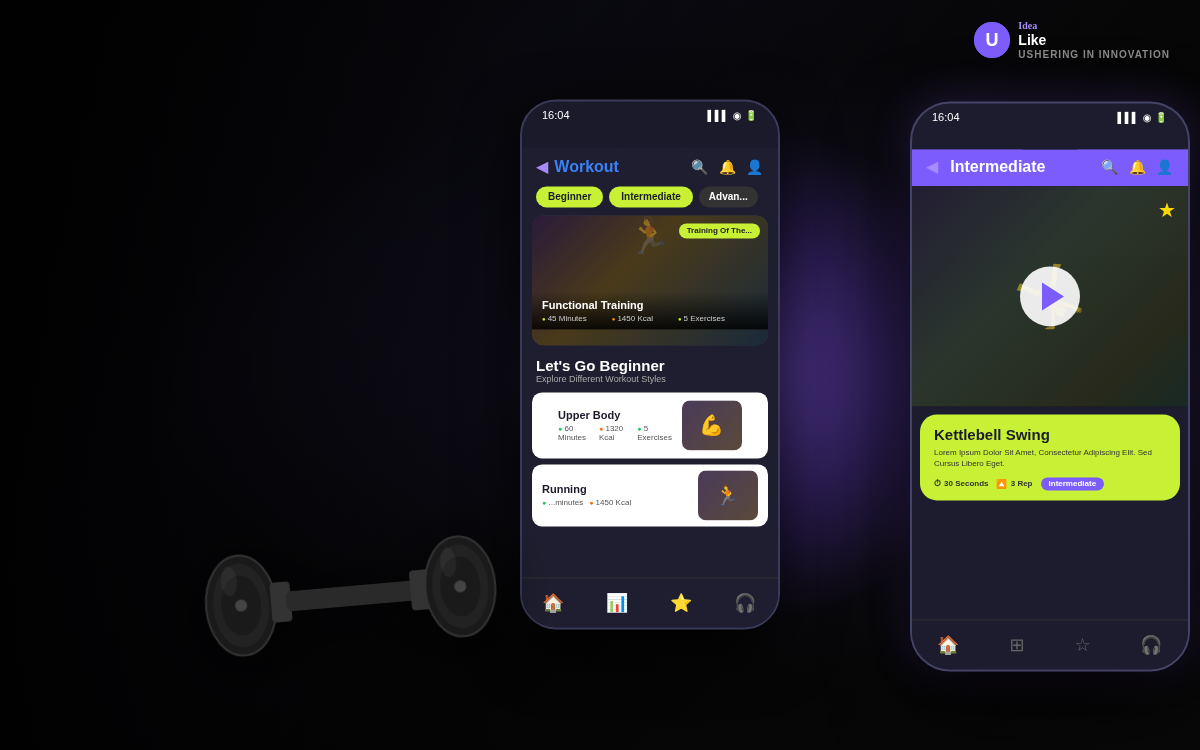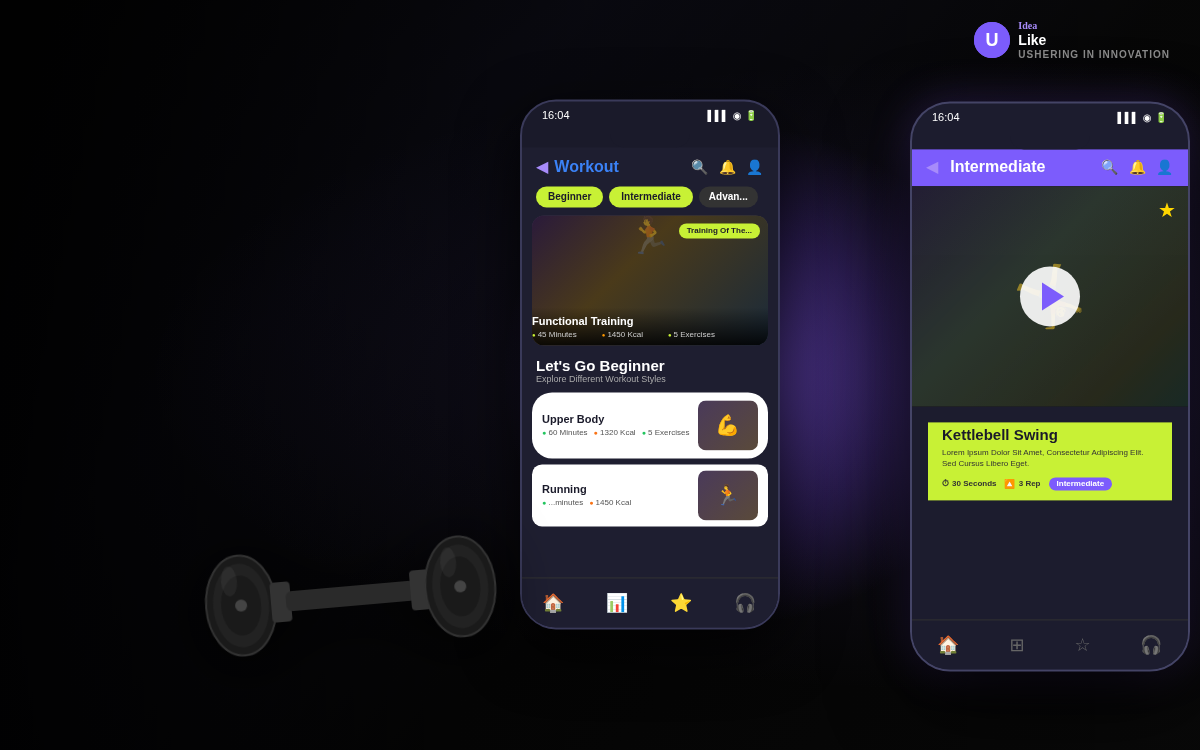--- a/index.html
+++ b/index.html
@@ -264,25 +264,25 @@
       background: #c8f135;
       color: #1a1a2a;
       font-size: 8px;
       font-weight: 700;
       padding: 3px 8px;
       border-radius: 10px;
     }
 
     .card-info {
       position: absolute;
-      bottom: 0;
+      bottom: 16px;
       left: 0;
       right: 0;
       background: linear-gradient(to top, rgba(0,0,0,0.85) 0%, transparent 100%);
-      padding: 8px 0 6px;
+      padding: 8px 10px 6px;
     }
 
     .card-title {
       color: white;
       font-size: 11px;
       font-weight: 700;
       margin-bottom: 3px;
     }
 
     .card-meta {
@@ -314,22 +314,22 @@
 
     .section-sub {
       font-size: 9px;
       color: #aaa;
     }
 
     
     .workout-card-small {
       margin: 6px 10px;
       background: white;
-      border-radius: 20px;
-      padding: 8px 10px;
+      border-radius: 10px;
+      padding: 8px 26px;
       display: flex;
       align-items: center;
       gap: 8px;
     }
 
     .card-small-info {
       flex: 1;
     }
 
     .card-small-title {
@@ -455,22 +455,23 @@
       top: 12px;
       right: 12px;
       color: #ffd700;
       font-size: 20px;
       z-index: 3;
     }
 
     
     .detail-card {
       background: #c8f135;
-      margin: 16px;
-      padding: 4px 14px 10px;
+      margin: 8px;
+      padding: 12px 14px 10px;
+      border-radius: 17px;
     }
 
     .detail-title {
       font-size: 15px;
       font-weight: 800;
       color: #1a1a2a;
       margin-bottom: 4px;
     }
 
     .detail-desc {

